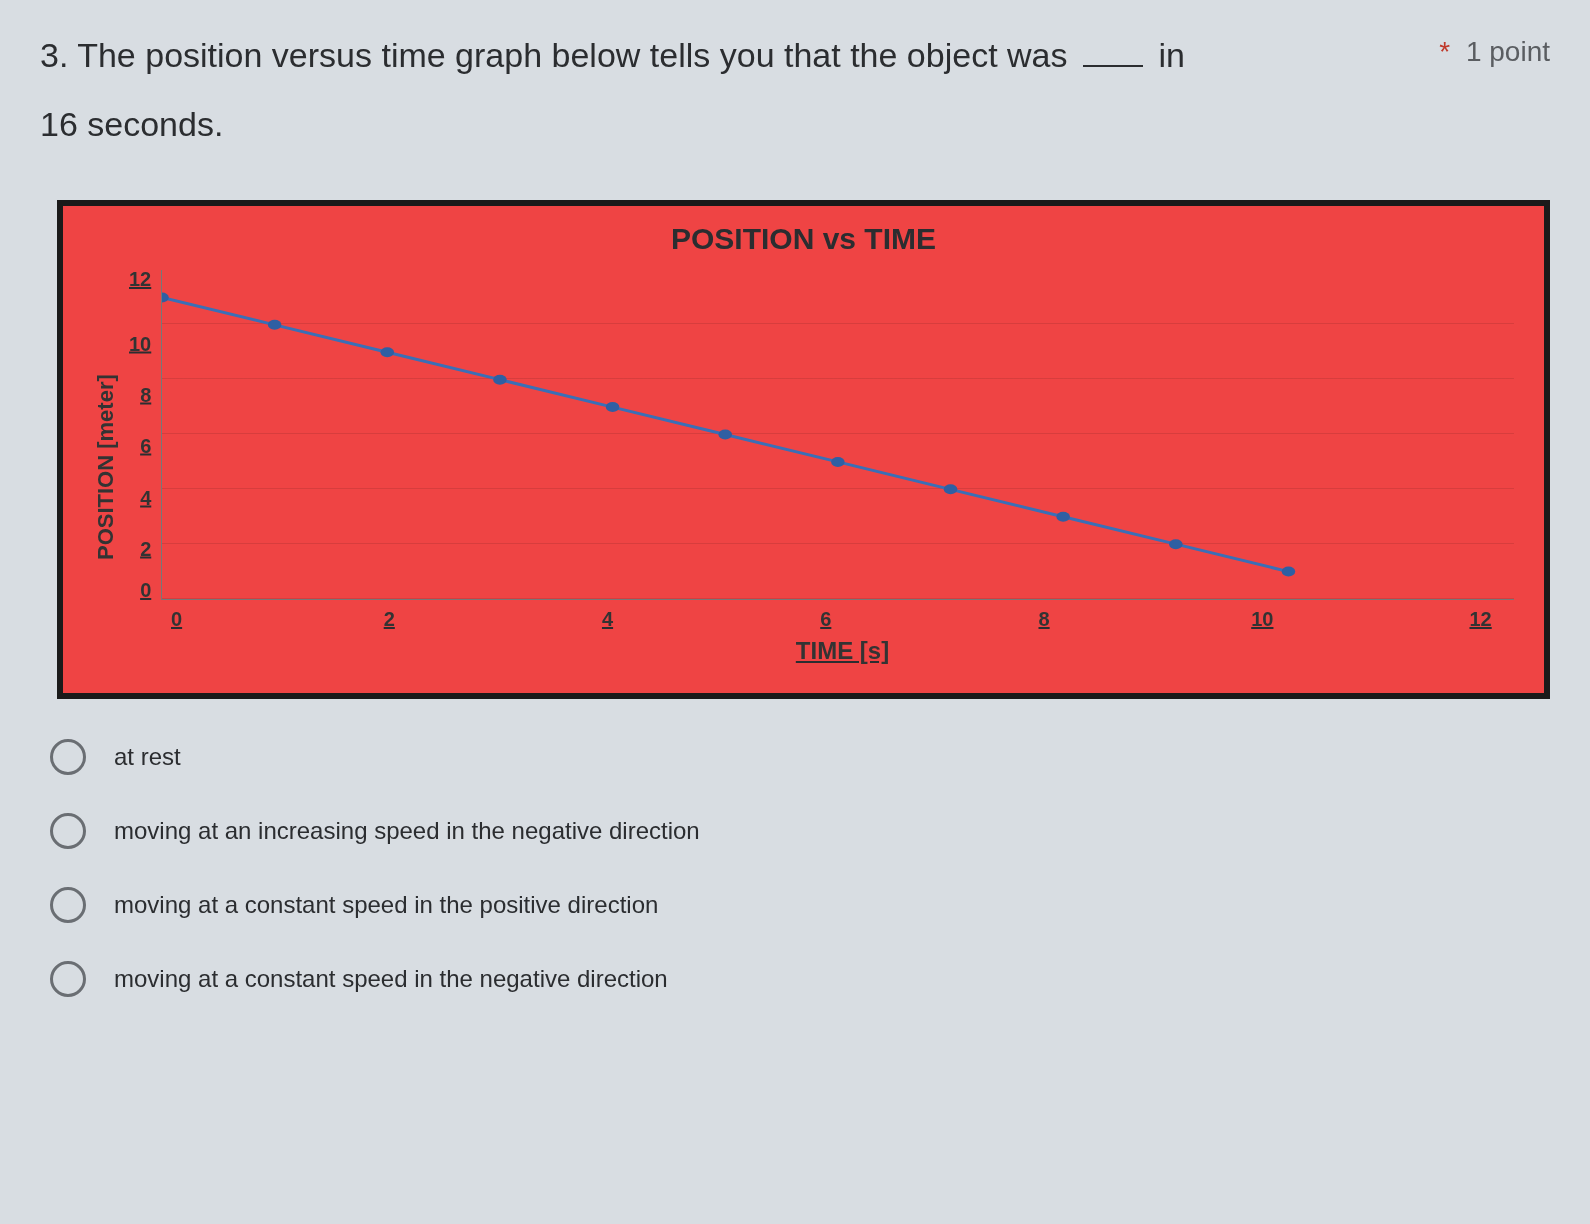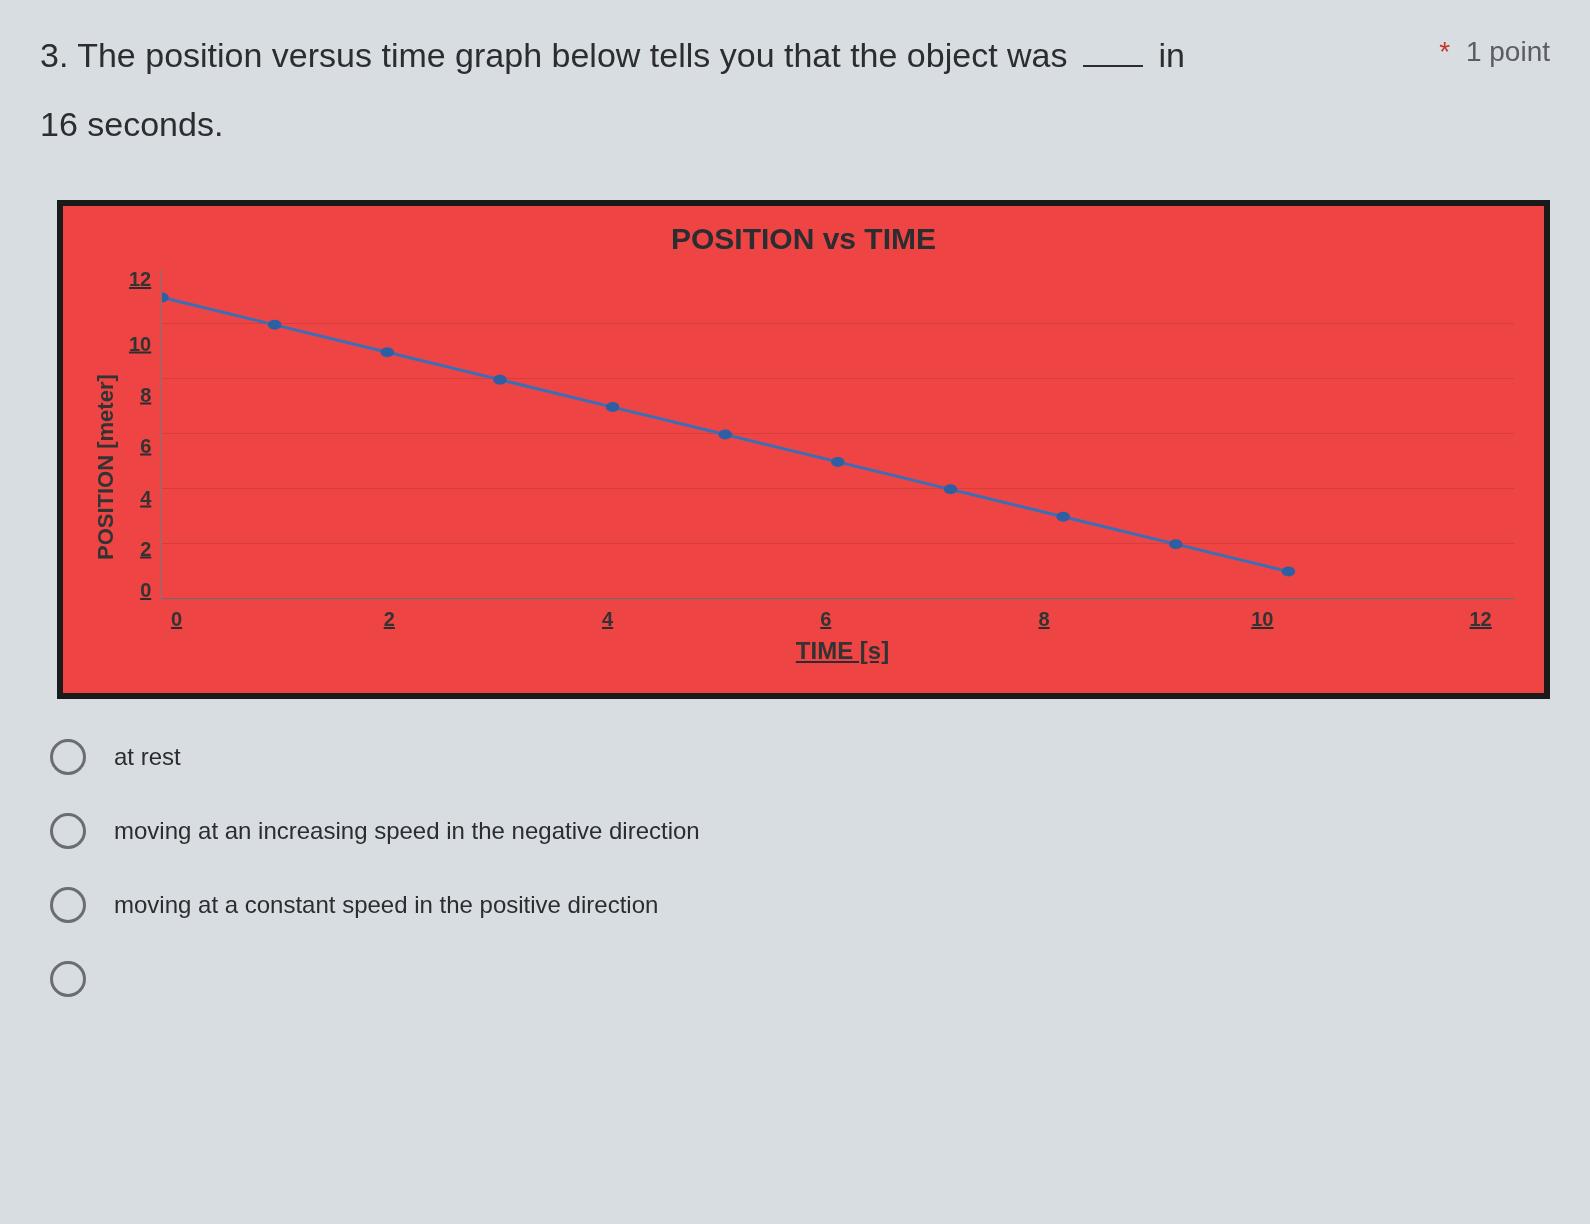--- a/index.html
+++ b/index.html
@@ -209,14 +209,15 @@
   <div class="option">
     <span class="radio"></span>
     <span class="option-label">moving at an increasing speed in the negative direction</span>
   </div>
   <div class="option">
     <span class="radio"></span>
     <span class="option-label">moving at a constant speed in the positive direction</span>
   </div>
   <div class="option">
     <span class="radio"></span>
+    <span class="option-label">moving at a constant speed in the negative direction</span>
   </div>
 </div>
 
 </body></html>

